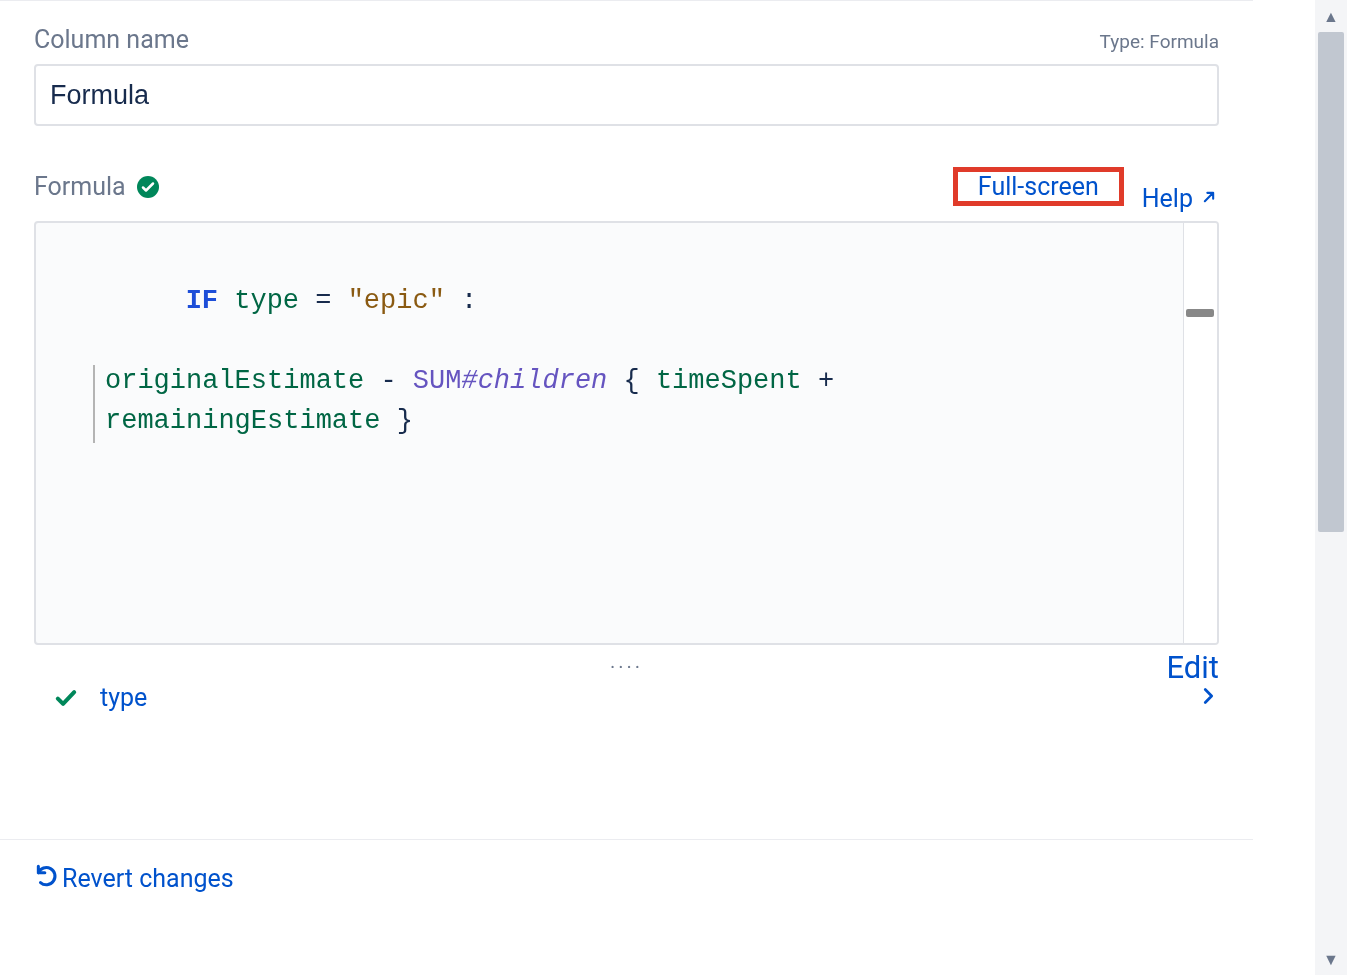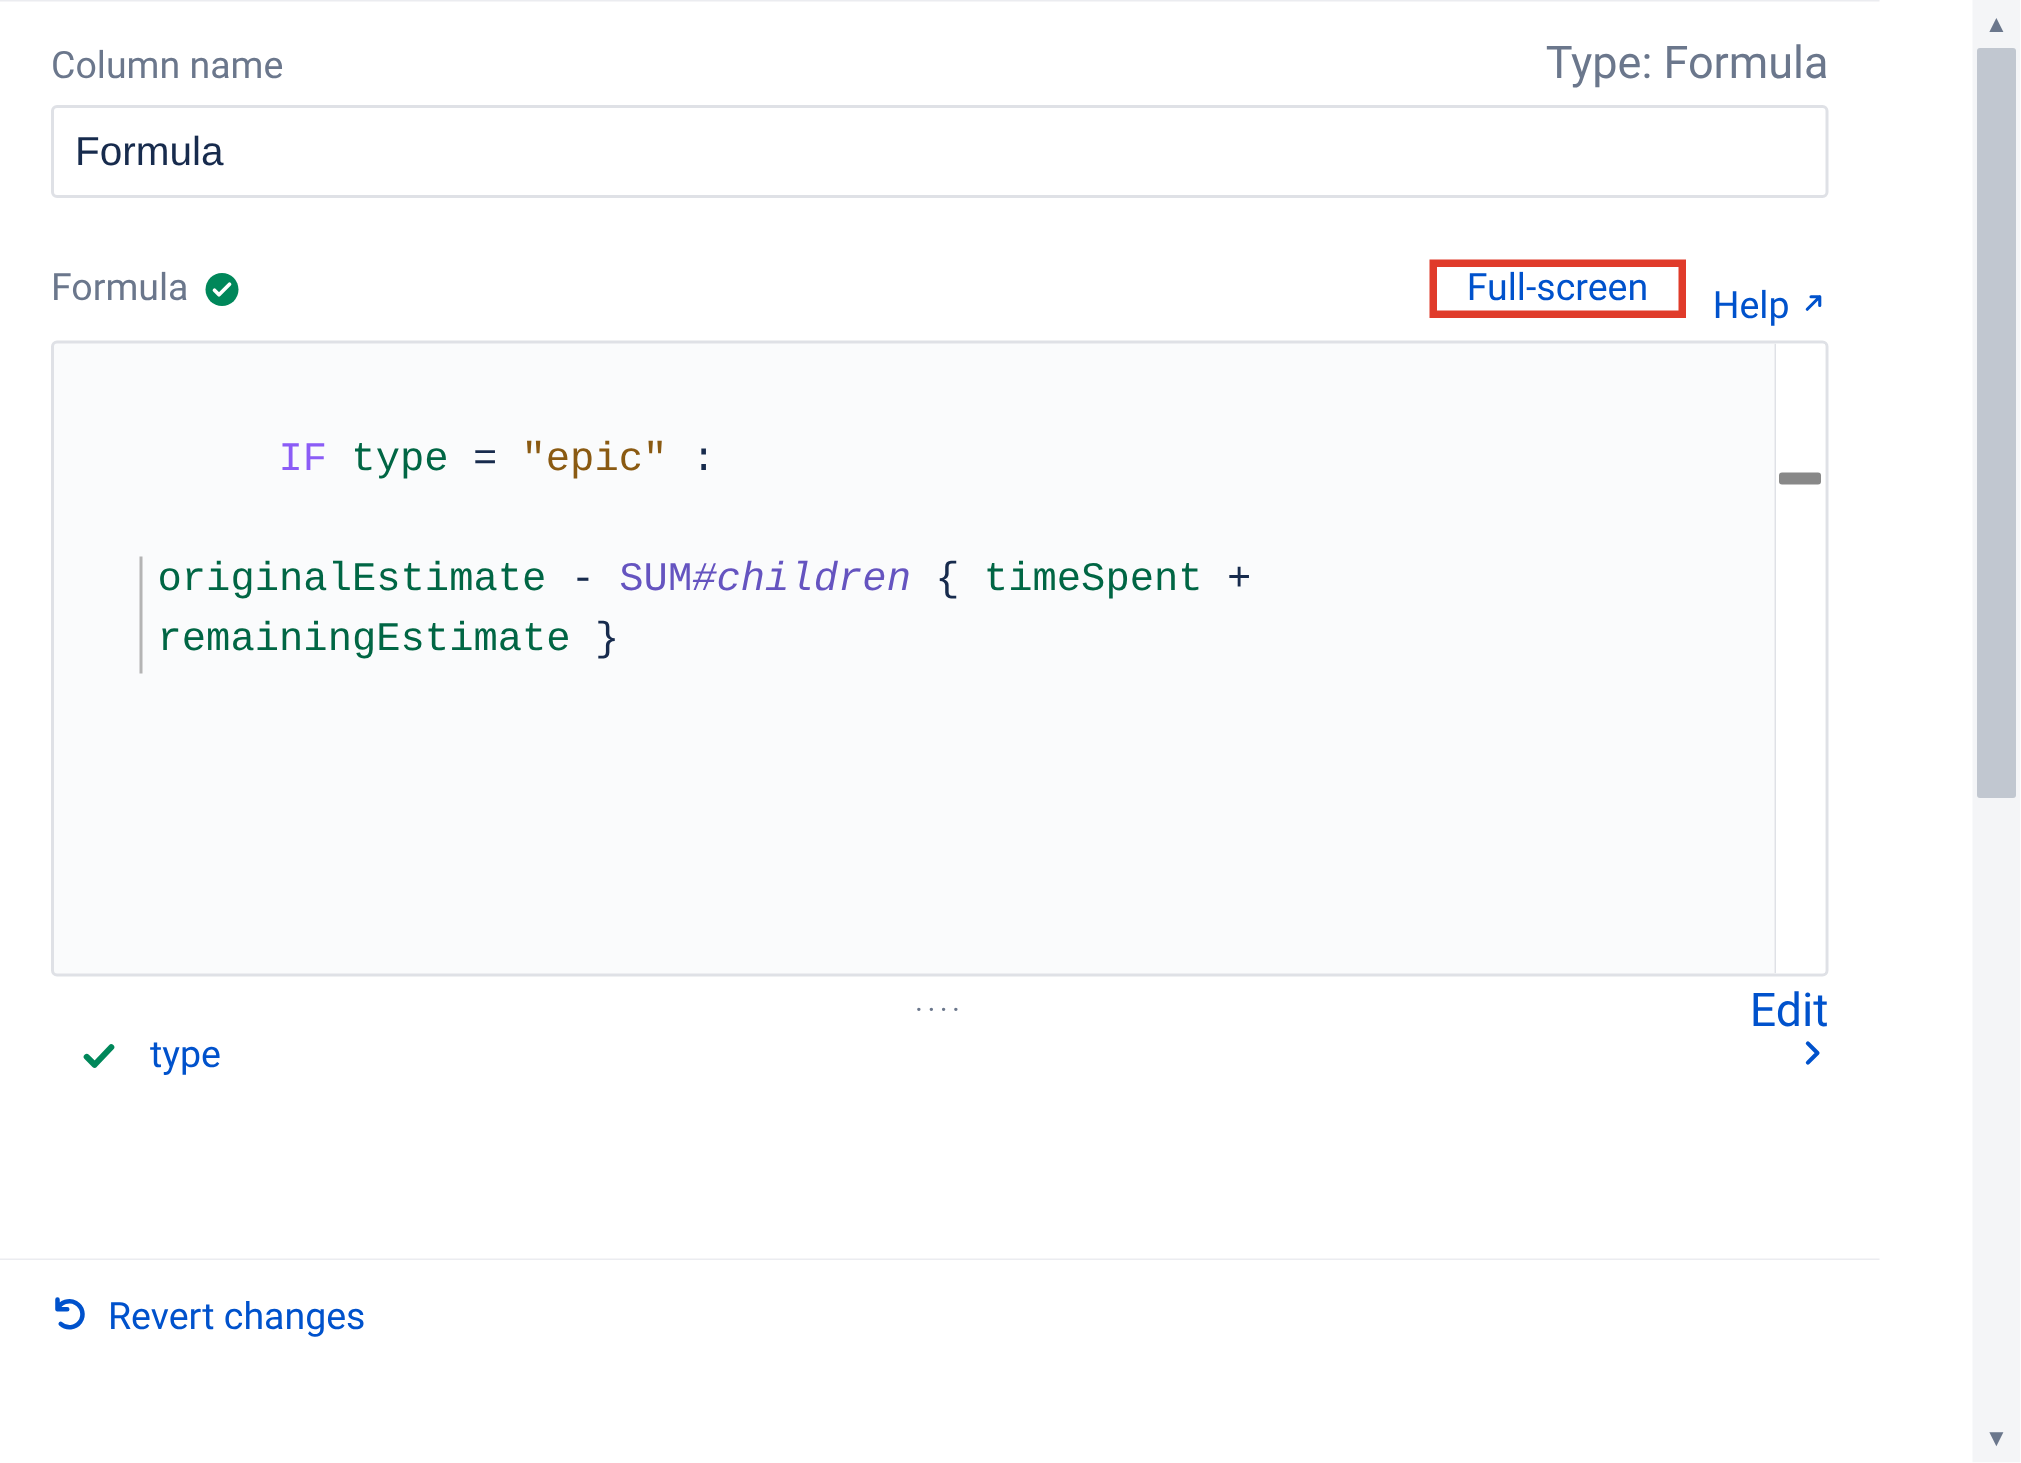--- a/index.html
+++ b/index.html
@@ -30,21 +30,21 @@
       margin-bottom: 10px;
       text-align: center;
     }
     .label {
       color: #6B778C;
       font-size: 25px;
       font-weight: 400;
     }
     .type-label {
       color: #6B778C;
-      font-size: 30px;
+      font-size: 19px;
       font-weight: 400;
     }
     .name-input {
       width: 100%;
       height: 62px;
       font-size: 27px;
       color: #172B4D;
       padding: 8px 14px;
       border: 2px solid #DFE1E6;
       border-radius: 4px;
@@ -108,21 +108,21 @@
       margin-left: 37px;
       margin-top: 4px;
       flex-shrink: 0;
     }
     .code {
       font-family: "SFMono-Regular", Consolas, "Liberation Mono", Menlo, Courier, monospace;
       font-size: 27px;
       line-height: 40px;
       white-space: pre;
     }
-    .tok-kw { color: #8b5cf6; font-weight: 400; }
+    .tok-kw { color: #1d4ed8; font-weight: 700; }
     .tok-var { color: #006644; }
     .tok-op { color: #172B4D; }
     .tok-str { color: #8a5a12; }
     .tok-it { color: #6554C0; font-style: italic; }
     .tok-fn { color: #6554C0; }
     .multiline {
       display: inline-block;
       vertical-align: top;
     }
     .editor-scrollbar {
@@ -183,21 +183,21 @@
       font-size: 25px;
       flex: 1;
     }
     .chevron-right { color: #0052CC; }
     .footer {
       padding: 22px 34px;
     }
     .revert {
       display: inline-flex;
       align-items: center;
-      gap: 12px;
+      gap: 2px;
       color: #0052CC;
       font-size: 25px;
       cursor: pointer;
     }
     
     .page-scrollbar {
       position: absolute;
       right: 0;
       top: 0;
       bottom: 0;

